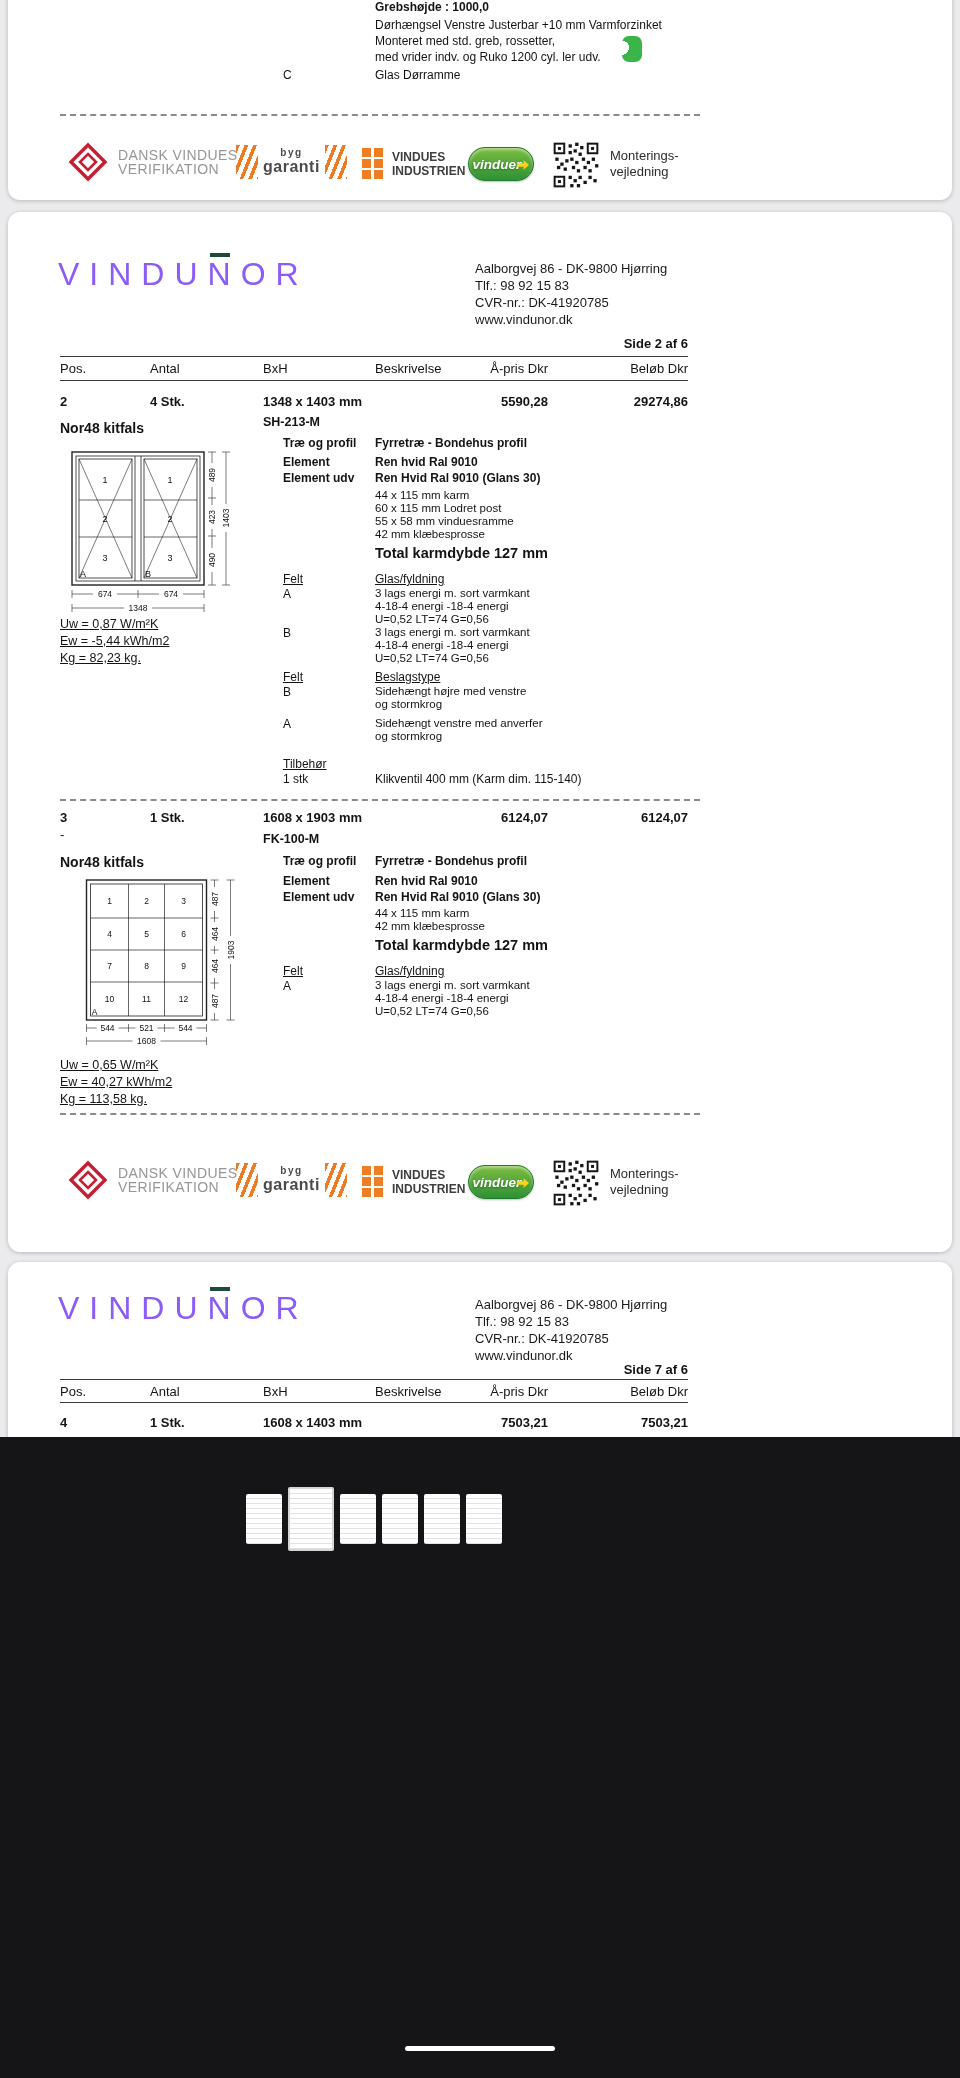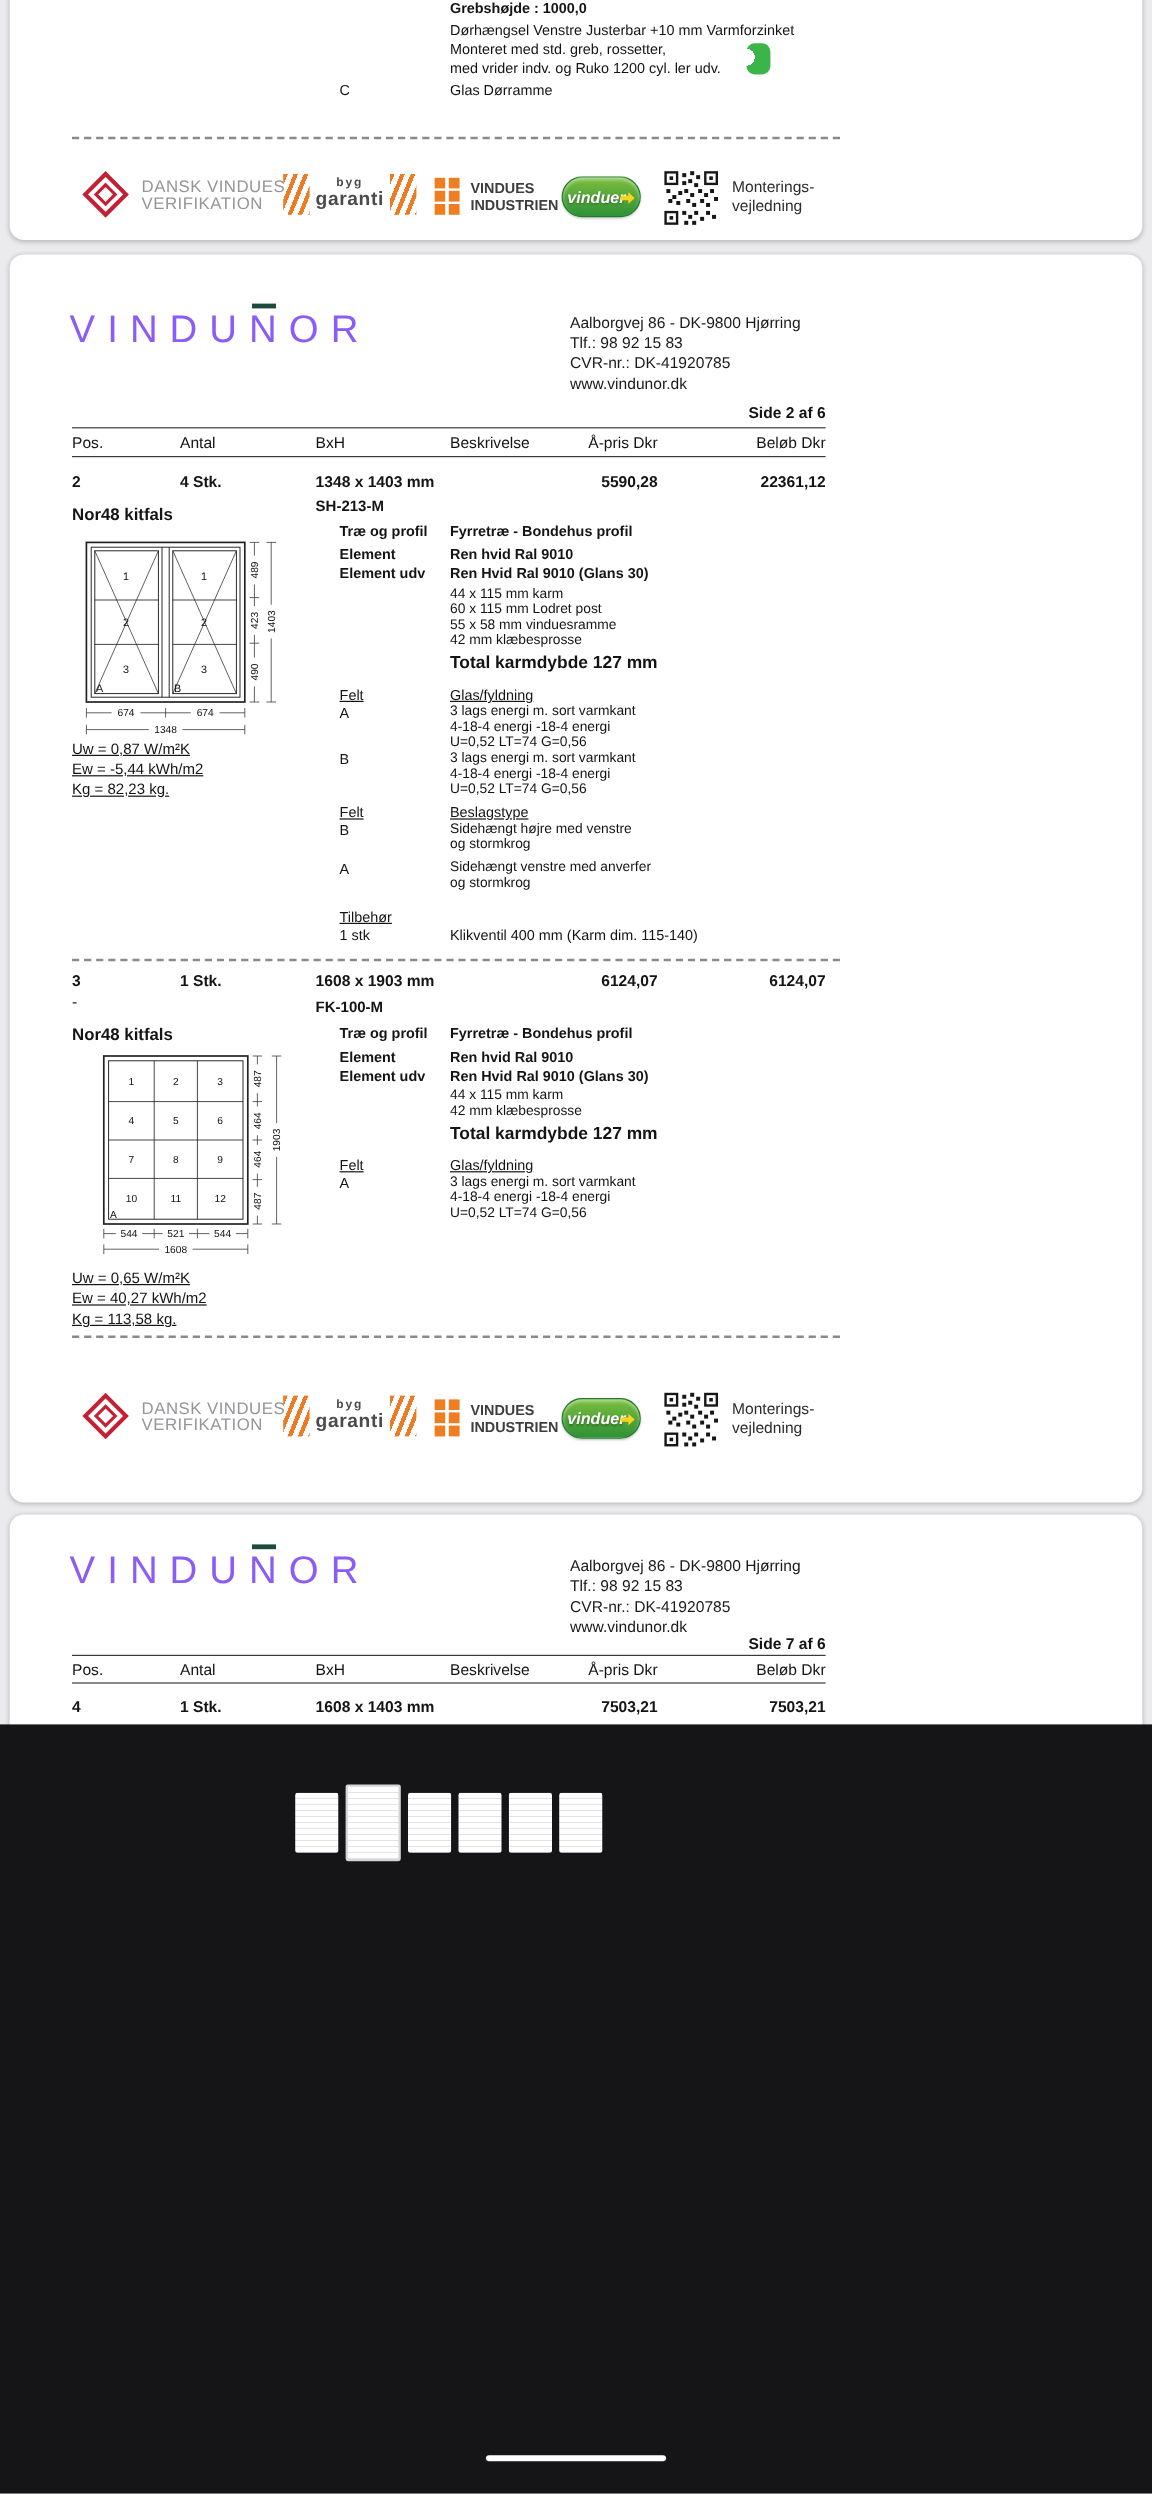--- a/index.html
+++ b/index.html
@@ -177,21 +177,21 @@
       <span class="abs t13" style="right:404px;top:149px">Å-pris Dkr</span>
       <span class="abs t13" style="right:264px;top:149px">Beløb Dkr</span>
     </div>
     <div class="abs rule" style="left:52px;top:168px"></div>
 
     <div>
       <span class="abs t13 b" style="left:52px;top:182px">2</span>
       <span class="abs t13 b" style="left:142px;top:182px">4 Stk.</span>
       <span class="abs t13 b" style="left:255px;top:182px">1348 x 1403 mm</span>
       <span class="abs t13 b" style="right:404px;top:182px">5590,28</span>
-      <span class="abs t13 b" style="right:264px;top:182px">22361,12</span>
+      <span class="abs t13 b" style="right:264px;top:182px">29274,86</span>
       <span class="abs b" style="left:255px;top:203px;font-size:12.5px">SH-213-M</span>
     </div>
 
     <div class="abs b" style="left:52px;top:208px;font-size:14px">Nor48 kitfals</div>
 
     <svg class="abs" style="left:56px;top:236px" width="200" height="170" viewBox="0 0 200 170">
       <g stroke="#222" fill="none">
         <rect x="8" y="4" width="132" height="133" stroke-width="1.4"></rect>
         <rect x="12" y="8" width="124" height="125" stroke-width="0.8"></rect>
         <line x1="71" y1="8" x2="71" y2="133" stroke-width="0.8"></line>

